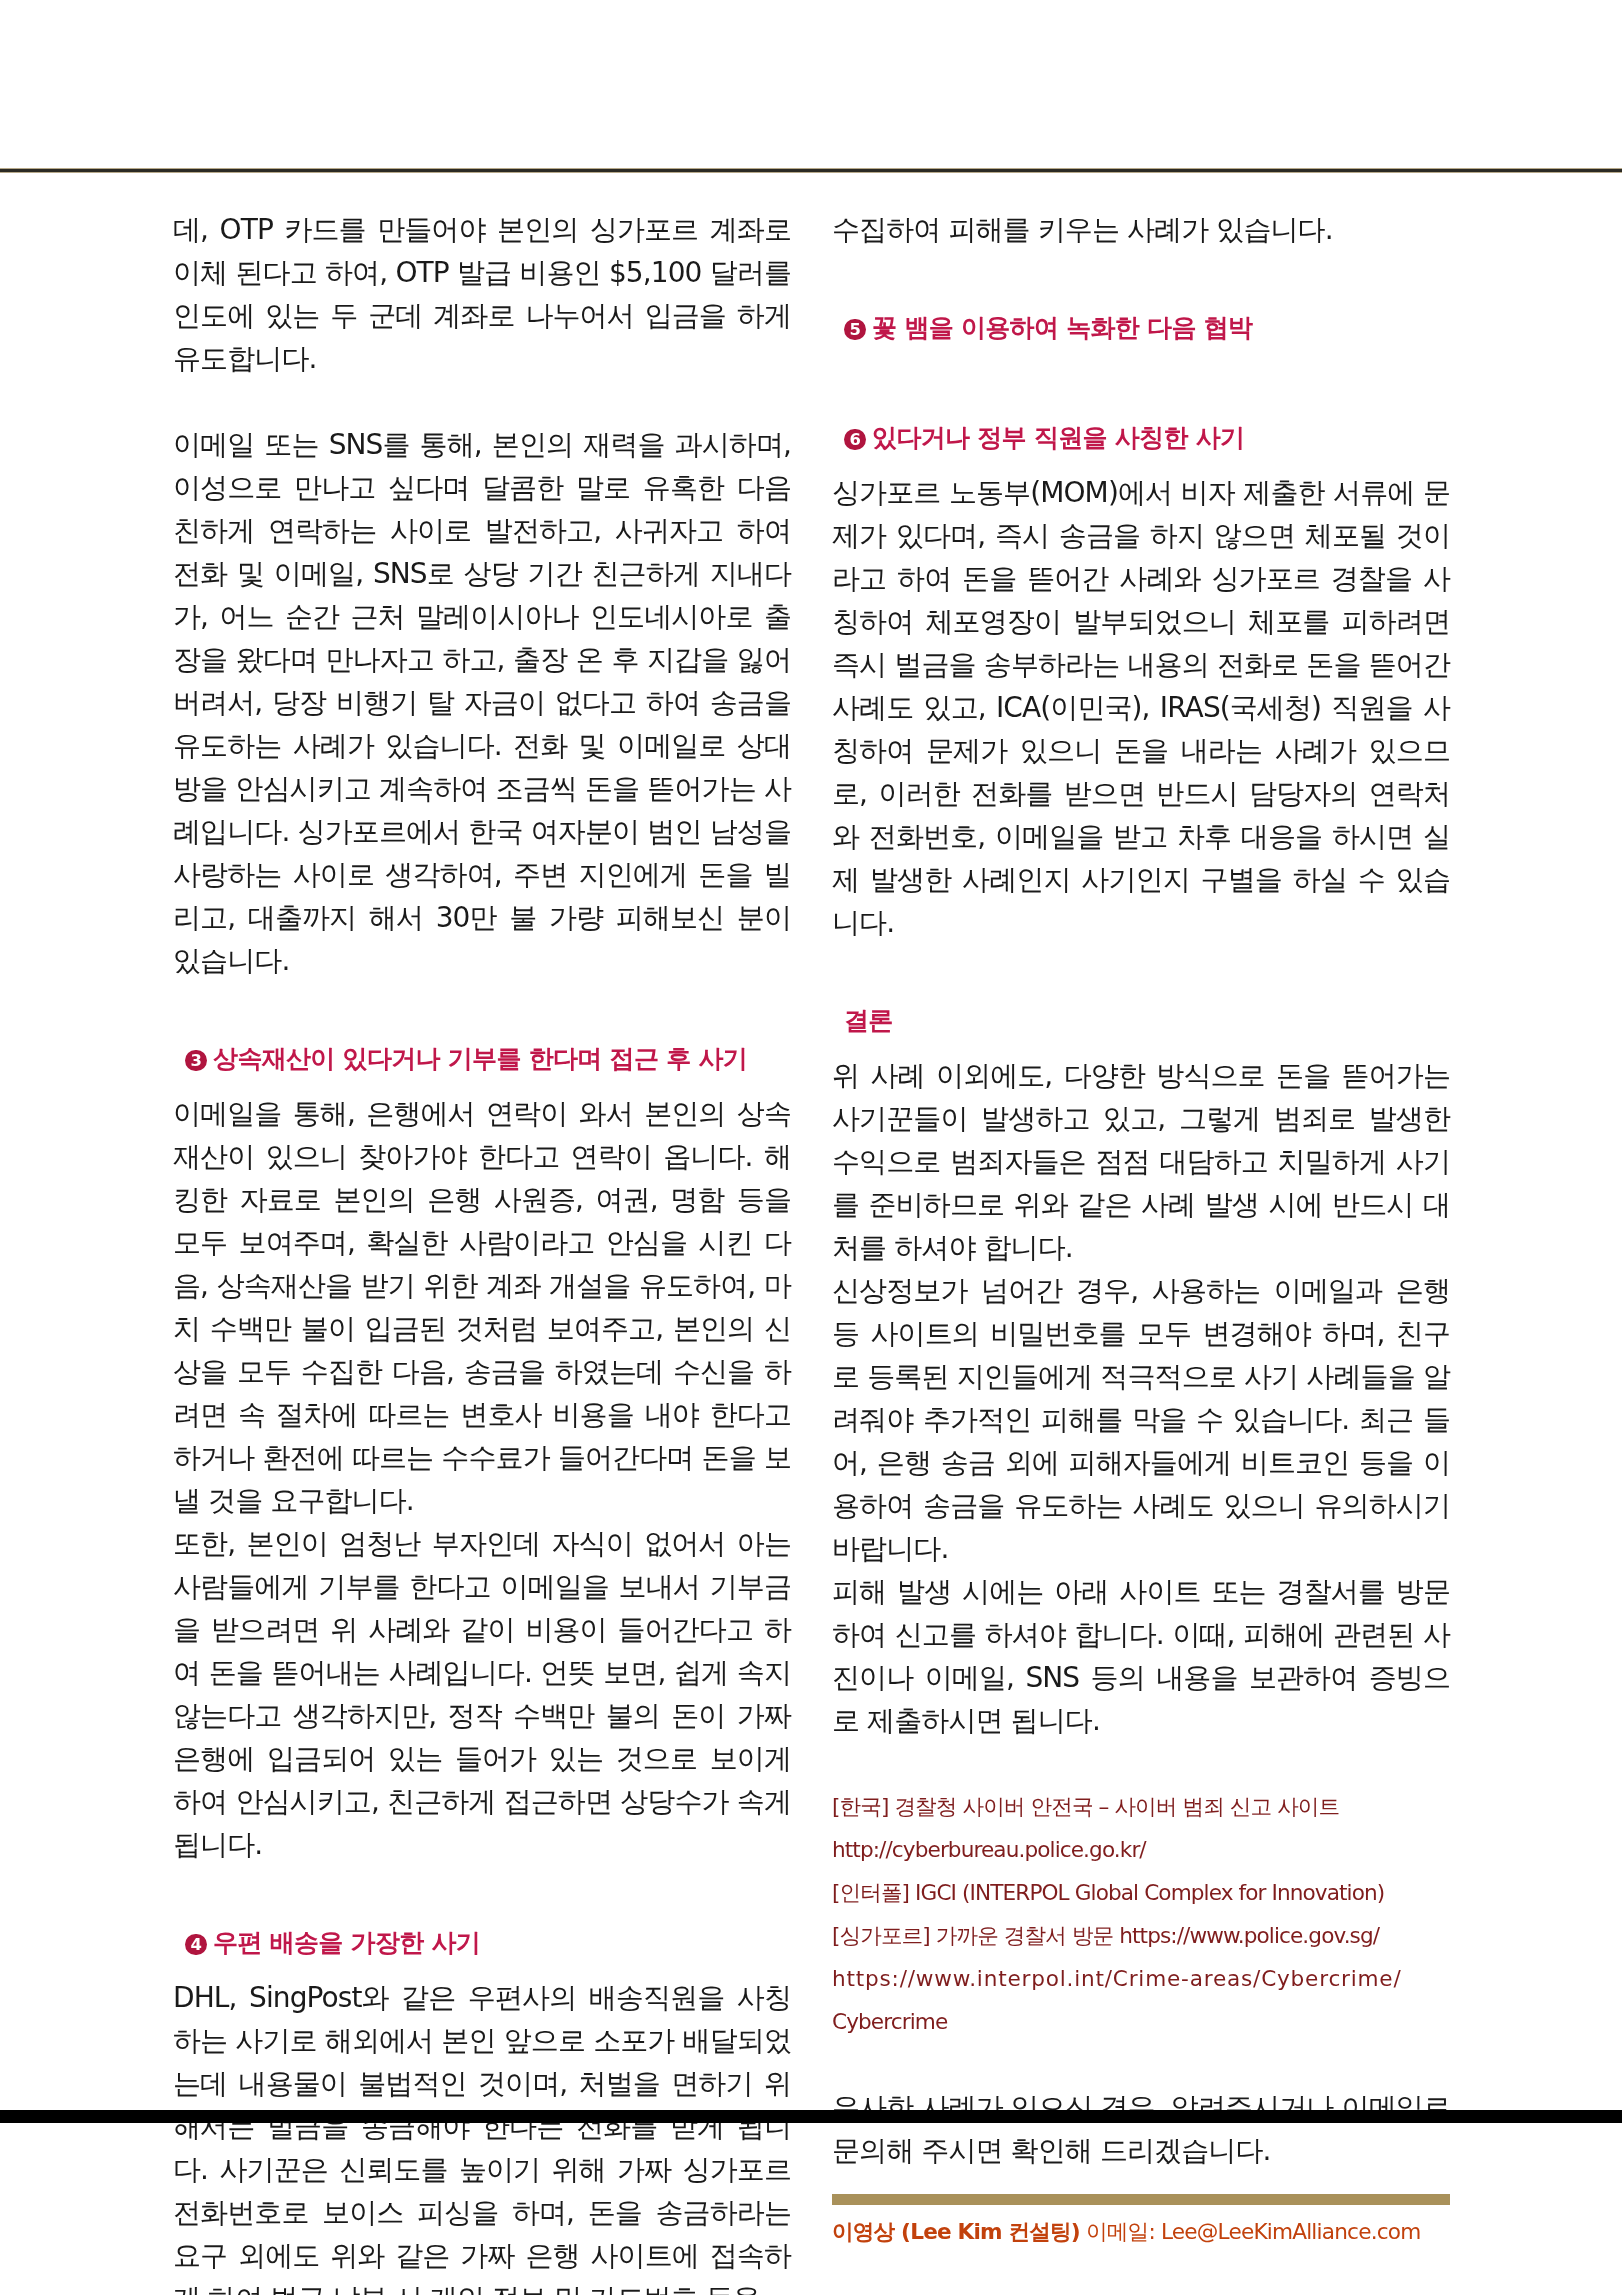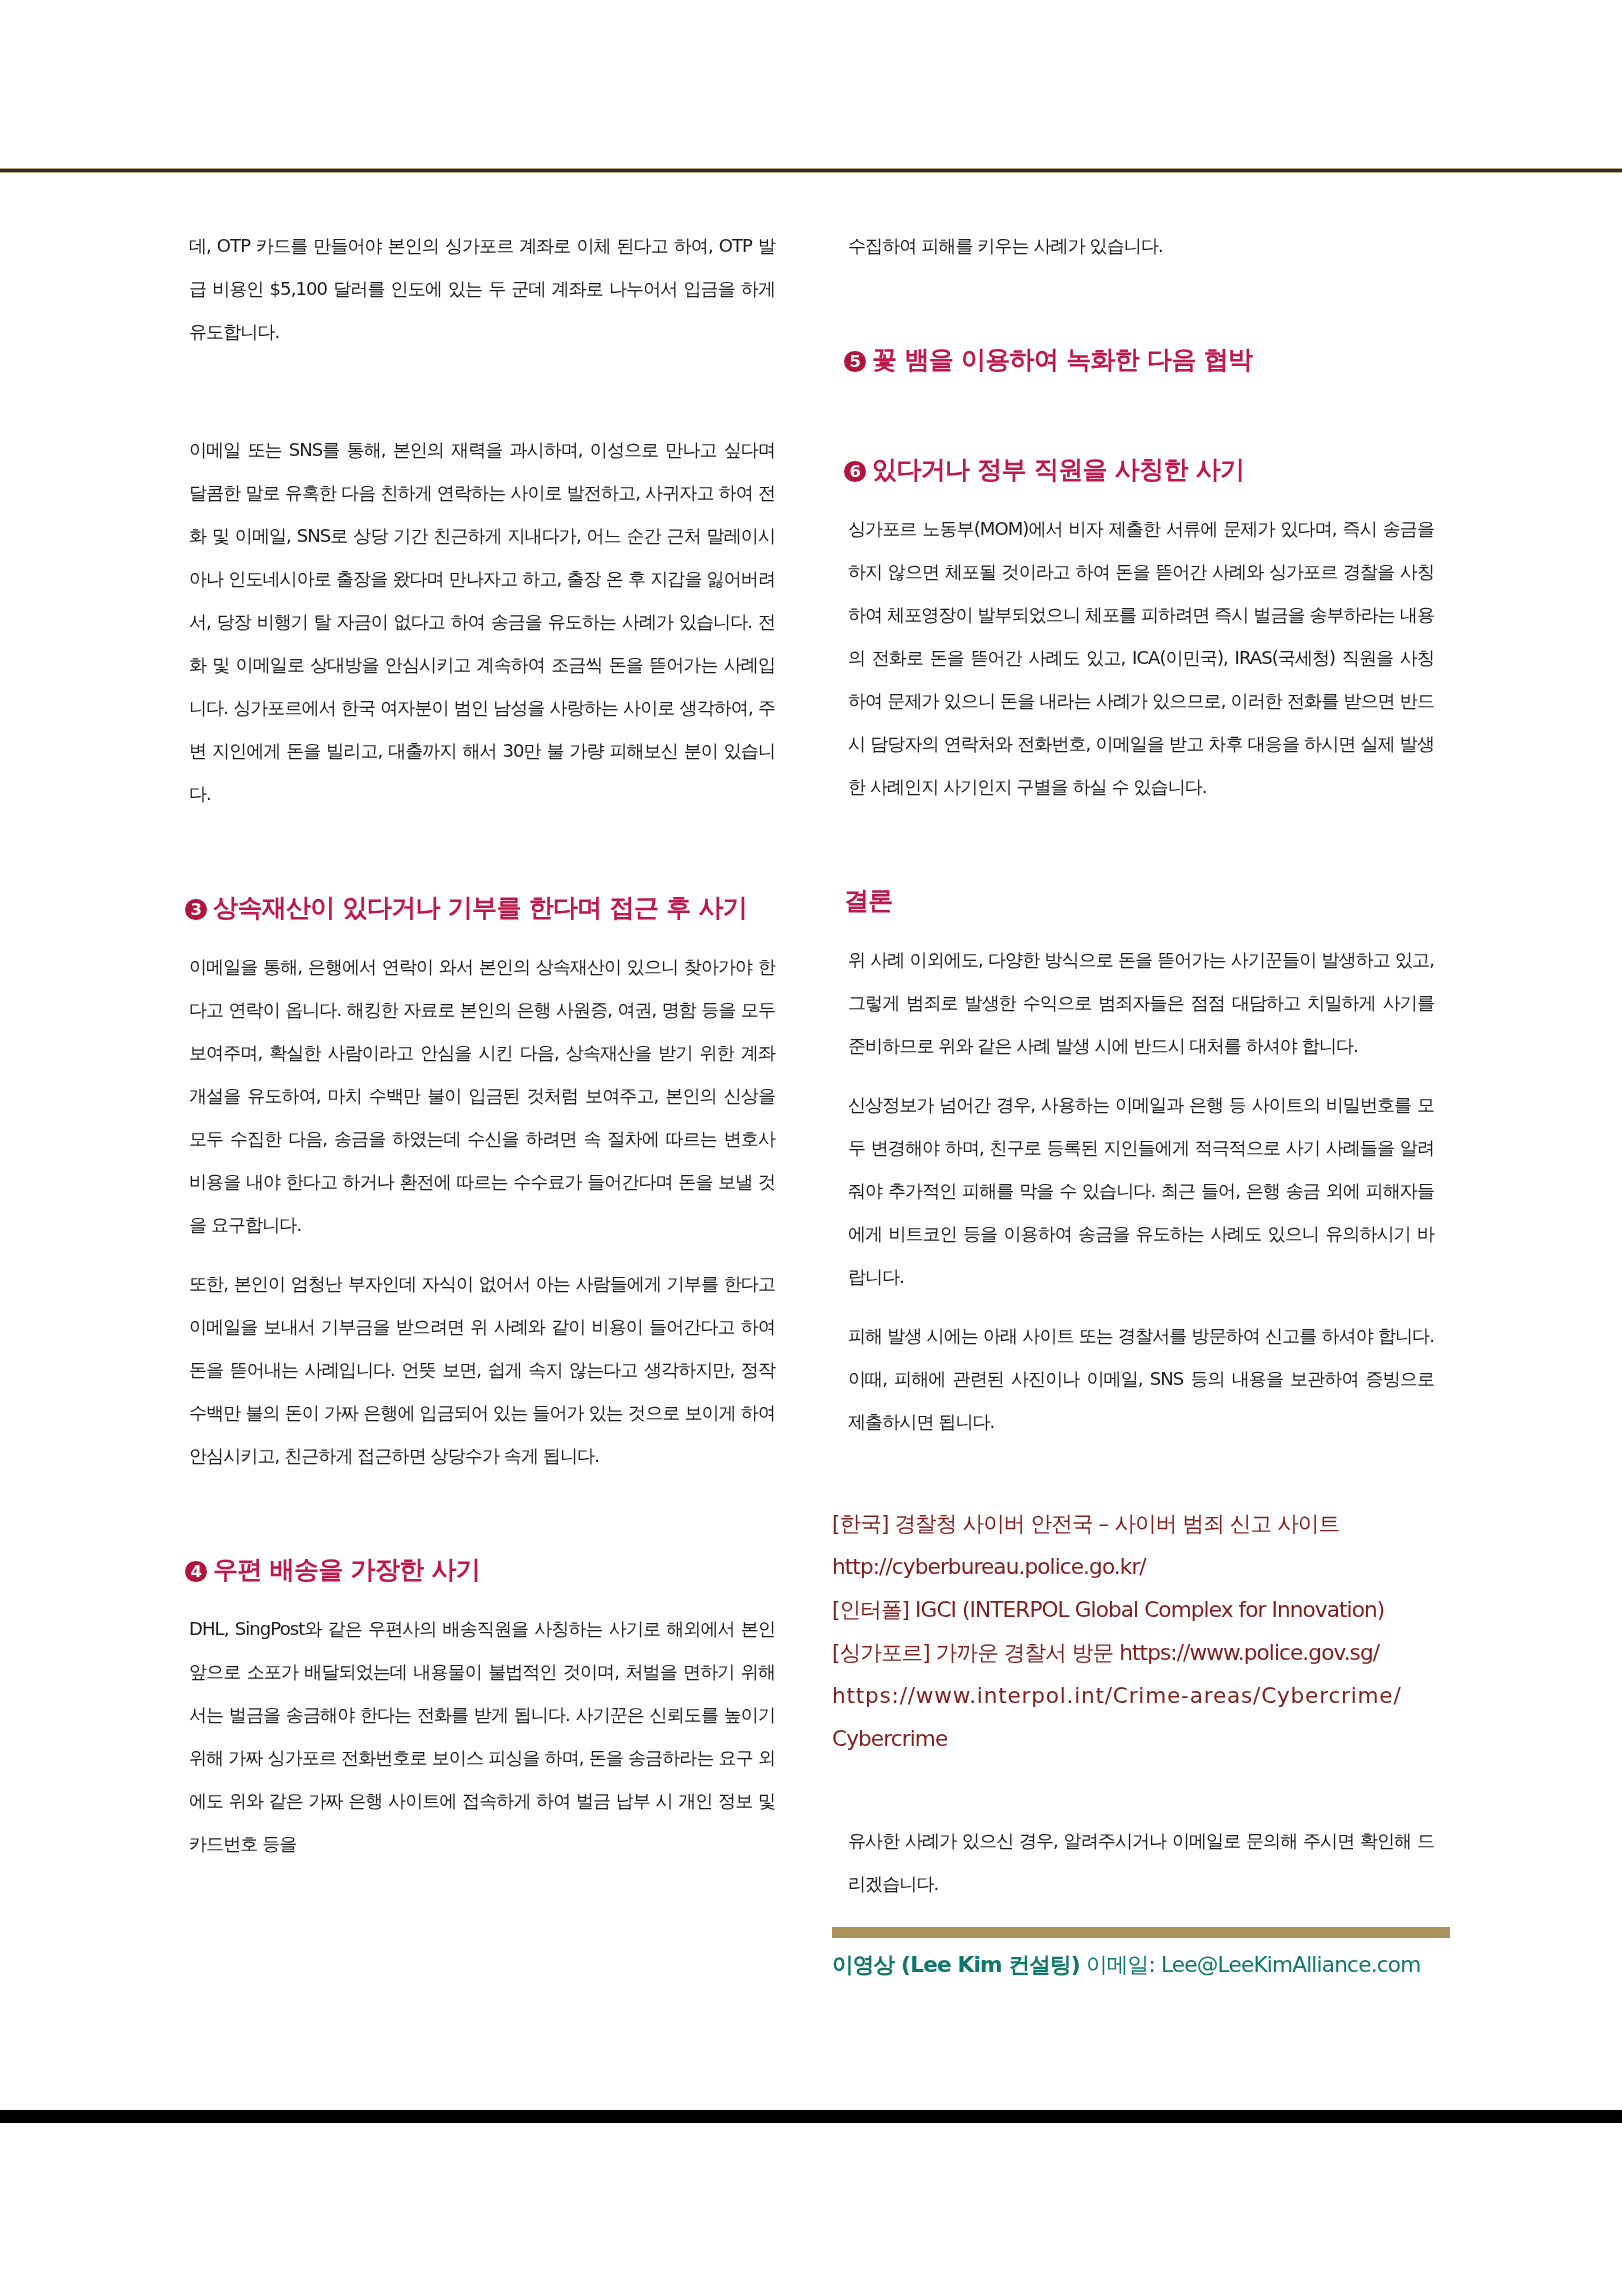--- a/index.html
+++ b/index.html
@@ -5,31 +5,31 @@
   html, body { margin: 0; padding: 0; }
   body {
     width: 1623px; height: 2295px; background: #ffffff; position: relative; overflow: hidden;
     font-family: "DejaVu Sans", "Liberation Sans", sans-serif; color: #1a1a1a;
   }
   .top-rule { position: absolute; left: 0; top: 168px; width: 1623px; height: 2.6px; background: #2b2a24; border-top: 0.7px solid #b7a98a; border-bottom: 0.7px solid #b7a98a; box-sizing: content-box; }
   .bottom-bar { position: absolute; left: 0; top: 2110px; width: 1623px; height: 13px; background: #000; }
   .col { position: absolute; top: 208px; width: 618px; }
   .col-left { left: 173px; }
   .col-right { left: 832px; }
-  p, .line { margin: 16px; font-size: 18px; line-height: 43px; text-align: justify; letter-spacing: -0.9px; }
+  p, .line { margin: 0; font-size: 28px; line-height: 43px; text-align: justify; letter-spacing: -0.9px; }
   .h { font-size: 25px; line-height: 43px; font-weight: bold; color: #c0174a; letter-spacing: -0.7px; margin: 12px; }
   .h .num {
     display: inline-block; width: 21.6px; height: 21.6px; border-radius: 50%; background: #b0153f; color: #fff;
     font-size: 16.4px; line-height: 21.6px; text-align: center; vertical-align: 1.3px; margin-right: 6.5px; font-weight: bold;
   }
   .gap { height: 43px; }
   .link { color: #7f1d1d; font-size: 21.6px; line-height: 43px; letter-spacing: -0.9px; margin: 0; word-break: break-all; }
   .link-wide { letter-spacing: 0.8px; }
   .gold-rule { height: 11px; background: #a9915a; margin-top: 22px; }
-  .sig { margin-top: 6.5px; font-size: 21.6px; line-height: 39px; color: #0f766e; letter-spacing: -0.8px; }
+  .sig { margin-top: 6.5px; font-size: 21.6px; line-height: 39px; color: #c2410c; letter-spacing: -0.8px; }
   .sig b { font-weight: bold; }
 </style>
 </head>
 <body>
 
 <div class="top-rule"></div>
 
 <div class="col col-left">
   <p>데, OTP 카드를 만들어야 본인의 싱가포르 계좌로 이체 된다고 하여, OTP 발급 비용인 $5,100 달러를 인도에 있는 두 군데 계좌로 나누어서 입금을 하게 유도합니다.</p>
   <div class="gap"></div>

